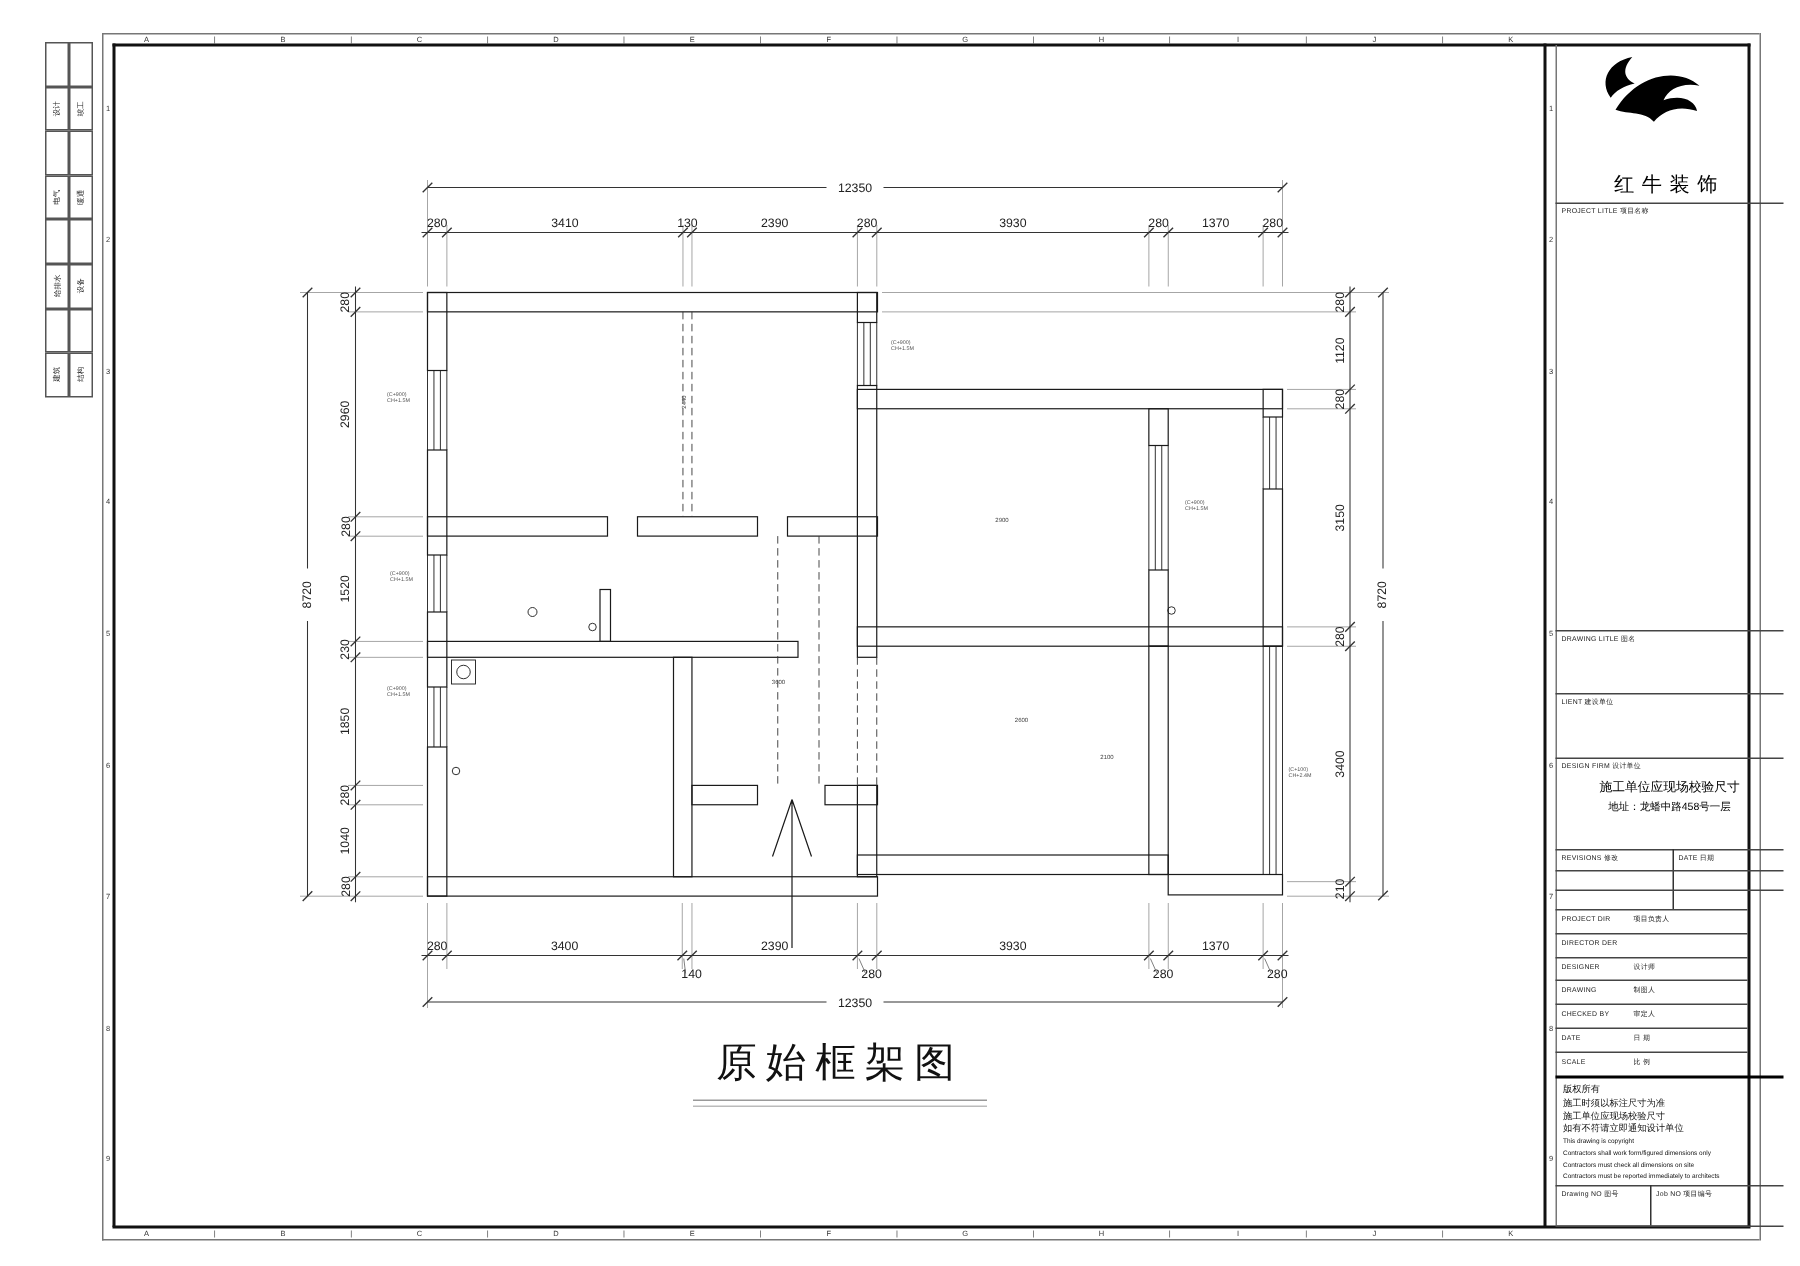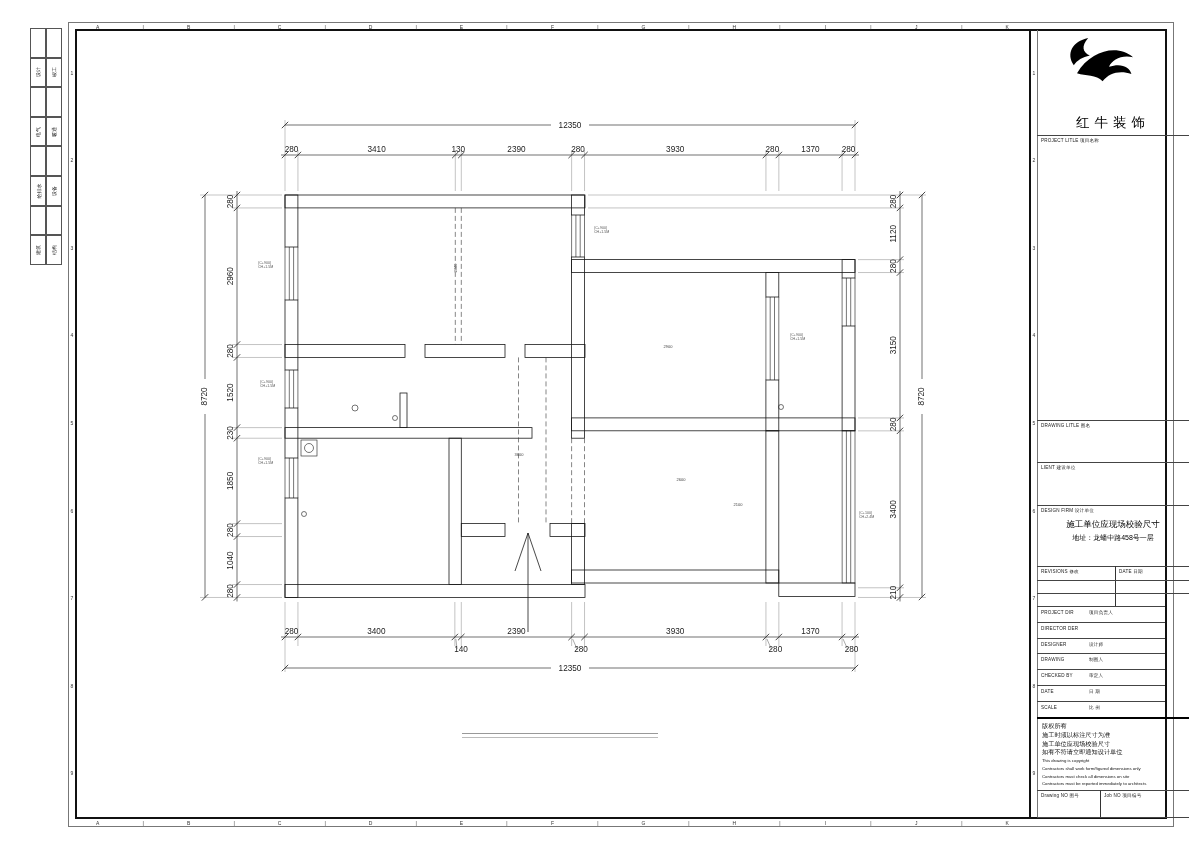--- a/index.html
+++ b/index.html
@@ -355,20 +355,21 @@
       <div class="disc-cell" style="left: 30px; top: 205.6px; width: 16px; height: 29.6px;"></div>
       <div class="disc-cell" style="left: 46px; top: 205.6px; width: 16px; height: 29.6px;"></div>
       <div class="disc-cell" style="left: 30px; top: 235.2px; width: 16px; height: 29.6px;">
         <span class="disc-label">建筑</span>
       </div>
       <div class="disc-cell" style="left: 46px; top: 235.2px; width: 16px; height: 29.6px;">
         <span class="disc-label">结构</span>
       </div>
     </div>
 
+  <div class="plan-title">原始框架图</div>
   <div class="plan-title-underline"></div>
 
   <div class="tb">
     <div class="abs" style="left:24px;top:4px;width:80px;height:56px">
       <svg width="80" height="56" viewBox="0 0 100 64">
         <path fill="#000" d="M16,36 C6,22 14,6 34,2 C25,12 27,20 36,24 C27,26 20,30 16,36 Z"></path>
         <path fill="#000" d="M20,46 C38,16 72,10 90,26 C75,23 64,29 60,38 C75,33 86,38 88,47 C73,42 60,46 52,56 C44,47 31,50 20,46 Z"></path>
       </svg>
     </div>
     <div class="tb-brand">红牛装饰</div>

